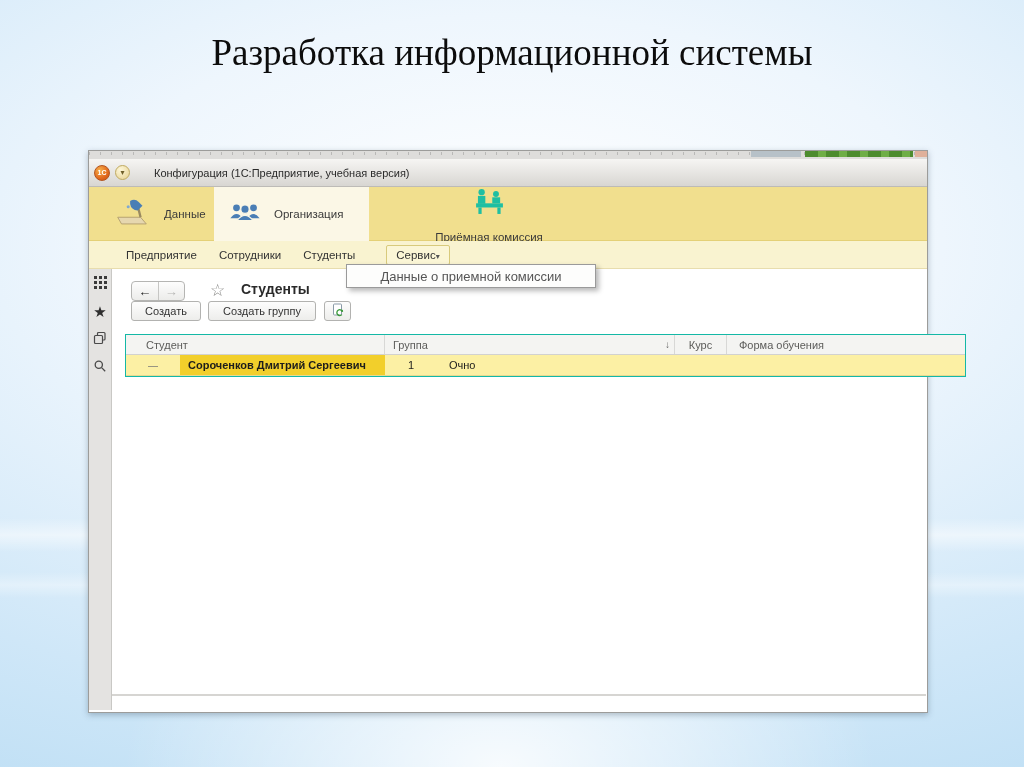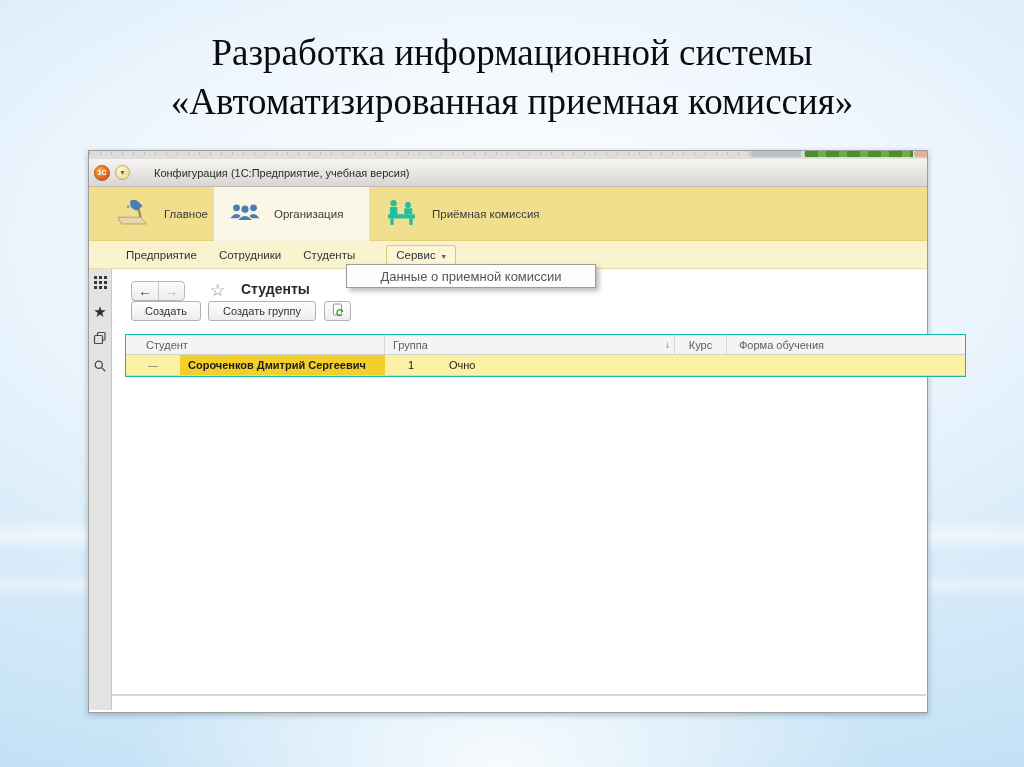--- a/index.html
+++ b/index.html
@@ -43,26 +43,26 @@
   .tbar-arrow-btn { width:15px; height:15px; border-radius:50%; border:1px solid #c0aa60;
     background:radial-gradient(circle at 35% 30%, #fdf6d8, #e6d190);
     color:#6e5e28; font-size:8px; line-height:13px; text-align:center; }
   .win-title { margin-left:24px; font-size:11px; color:#2a2a2a; }
 
   .ribbon { position:absolute; left:0; top:36px; width:838px; height:54px; background:#f1df8e;
     border-bottom:1px solid #e4d077; display:flex; padding-left:9px; }
   .tab { display:flex; align-items:center; gap:12px; padding:0 14px; height:54px; cursor:default; }
   .tab.active { background:#fbf7e6; }
   .tab-label { font-size:11.5px; color:#3a3a3a; }
-  .tab-g { width:116px; } .tab-o { width:155px; } .tab-p { width:240px; }
+  .tab-g { width:116px; } .tab-o { width:155px; } .tab-p { width:240px;flex-direction:column; }
 
   .menubar { position:absolute; left:0; top:90px; width:838px; height:28px; background:#f9f3d0;
     border-bottom:1px solid #e8ddae; display:flex; align-items:center; padding-left:35px; gap:18px; }
   .menu-item { font-size:11.5px; color:#333; padding:4px 2px; }
-  .menu-dd { margin-left:11px; display:flex; align-items:flex-end; gap:6px;
+  .menu-dd { margin-left:11px; display:flex; align-items:flex-end; 
     border:1px solid #d8ca7c; background:#fbf6d6; padding:3px 9px; border-radius:2px; }
   .menu-dd .chev { font-size:8px; color:#555; }
 
   .dropdown { position:absolute; left:257px; top:113px; width:250px; height:24px; z-index:10;
     background:#fdfdfc; border:1px solid #9a9a9a; box-shadow:3px 3px 5px rgba(0,0,0,.28);
     font-size:13px; color:#555; display:flex; align-items:center; justify-content:center; }
 
   .body { position:absolute; left:0; top:118px; width:838px; height:443px; background:#fff; }
   .sidebar { position:absolute; left:0; top:0; width:23px; height:441px; background:#e4e3e1;
     border-right:1px solid #c9c8c5; display:flex; flex-direction:column; align-items:center; padding-top:8px; gap:14px; }
@@ -110,21 +110,20 @@
 </head>
 <body>
 
 <div class="slide">
   <div class="wave-band b1"></div>
   <div class="wave-band b2"></div>
   <div class="bottom-glow"></div>
 
   <div class="slide-title">
     <div>Разработка информационной системы</div>
-    <div>«Автоматизированная приемная комиссия»</div>
   </div>
 
   <div class="window">
 
     <div class="sliver">
       <div class="frag frag-bluegray"></div>
       <div class="frag frag-green"></div>
       <div class="frag frag-salmon"></div>
     </div>
 
@@ -137,21 +136,21 @@
     <div class="ribbon">
       <div class="tab tab-g">
         <span>
           <svg width="40" height="29" viewBox="0 0 42 30">
             <path d="M6 20 L30 20 L36 27 L10 27 Z" fill="#e6d7af" stroke="#b3a070" stroke-width="1"></path>
             <path d="M27 8 L30 20" stroke="#9a8a60" stroke-width="2.4" fill="none"></path>
             <path d="M19 3 q5 -3 9 1 l4 4 -5 5 q-7 -1 -8 -7 z" fill="#4a7eb5"></path>
             <circle cx="17" cy="9" r="1.6" fill="#7fa8d2"></circle>
           </svg>
         </span>
-        <span class="tab-label">Главное</span>
+        <span class="tab-label">Данные</span>
       </div>
       <div class="tab tab-o active">
         <span>
           <svg width="34" height="25" viewBox="0 0 36 26">
             <g fill="#4a7eb5">
               <circle cx="9" cy="8" r="3.6"></circle>
                 <path d="M2.5 19 q6.5 -9 13 0 z"></path>
               <circle cx="27" cy="8" r="3.6"></circle>
                 <path d="M20.5 19 q6.5 -9 13 0 z"></path>
               <circle cx="18" cy="9.5" r="4.4" stroke="#fbf7e6" stroke-width="1.2"></circle>

